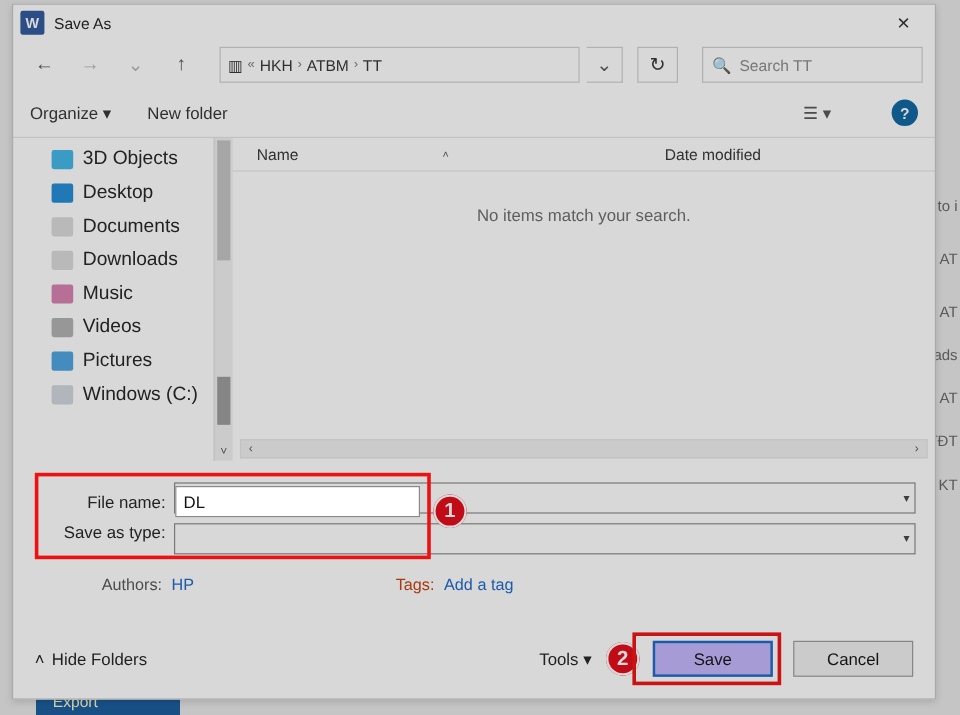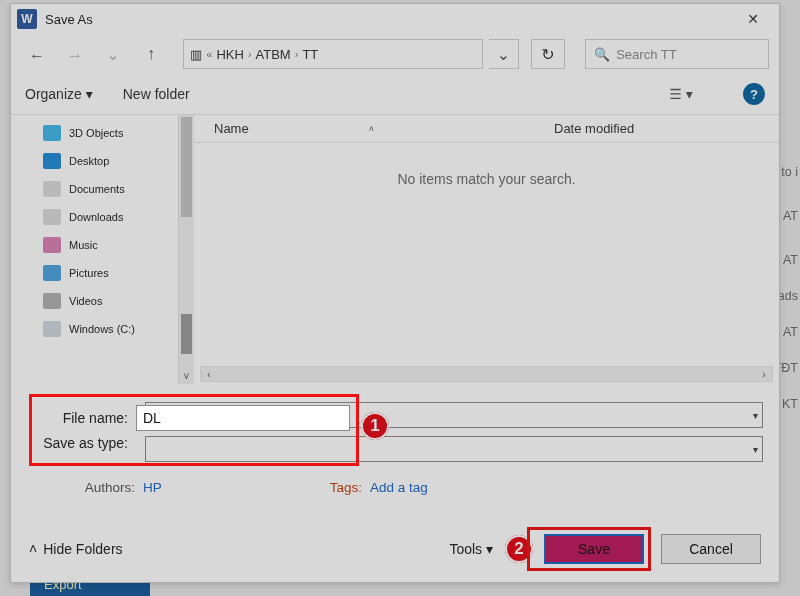--- a/index.html
+++ b/index.html
@@ -29,52 +29,52 @@
   .view-btn { width:36px; height:26px; border:none; display:flex; align-items:center; justify-content:center; color:#555; gap:3px;}
   .help-btn { width:22px; height:22px; border-radius:50%; background:#0a64a0; color:#fff; display:flex; align-items:center; justify-content:center; font-size:13px; font-weight:700; margin-left:14px;}
 
   .split { display:flex; height:270px; border-top:1px solid #e4e4e4; }
   .sidebar { width:183px; overflow:hidden; position:relative; padding:4px 0 4px 16px;}
   .sidebar-sb { position:absolute; right:0; top:0; bottom:0; width:16px; background:#f0f0f0; border-left:1px solid #e0e0e0;}
   .sidebar-sb .thumb { position:absolute; left:2px; right:2px; top:2px; height:100px; background:#c2c2c2;}
   .sidebar-sb .thumb2 { top:auto; bottom:30px; height:40px; background:#9a9a9a;}
   .sidebar-sb .arrow { position:absolute; left:0; right:0; height:16px; display:flex; align-items:center; justify-content:center; color:#555; font-size:10px;}
   .sidebar-sb .arrow.dn{ bottom:0;}
-  .sb-item { display:flex; align-items:center; height:28px; font-size:11px; color:#222; gap:8px; padding-left:16px;}
+  .sb-item { display:flex; align-items:center; height:28px; font-size:16px; color:#222; gap:8px; padding-left:16px;}
   .sb-ico { width:18px; height:16px; border-radius:2px; }
 
   .filesarea { flex:1; position:relative; }
   .cols { display:flex; height:28px; border-bottom:1px solid #e6e6e6; font-size:13px; color:#333; }
   .cols .col-name { width:350px; padding-left:20px; display:flex; align-items:center; gap:0;}
   .cols .col-date { flex:1; padding-left:10px; display:flex; align-items:center;}
   .cols .sort { font-size:9px; color:#555; margin-left:auto; margin-right:170px;}
   .empty-msg { text-align:center; color:#6b6b6b; font-size:14px; margin-top:28px;}
   .hscroll { position:absolute; left:6px; right:6px; bottom:2px; height:16px; background:#f0f0f0; border:1px solid #e4e4e4; display:flex; align-items:center; }
   .hscroll .ar { width:16px; text-align:center; color:#555; font-size:10px;}
   .hscroll .track{ flex:1; position:relative;}
 
   .fields { padding:10px 16px 4px 18px; }
-  .redbox1 { border:3px solid #e11; padding:4px 6px 8px 6px; width:330px; background:transparent; }
+  .redbox1 { border:3px solid #e11; padding:4px 6px 8px 16px; width:330px; background:transparent; }
   .frow { display:flex; align-items:center; margin:4px 0; }
   .frow label { width:98px; text-align:right; font-size:14px; color:#222; padding-right:8px;}
   .frow .fld { flex:1; height:26px; border:1px solid #8a8a8a; background:#fff; font-size:14px; padding:0 6px; display:flex; align-items:center; color:#111;}
   .full-combo { position:absolute; height:26px; border:1px solid #8a8a8a; background:#fff; }
   .drop-caret { position:absolute; right:4px; top:50%; transform:translateY(-50%); color:#444; font-size:10px;}
   .metarow { display:flex; font-size:13.5px; color:#555; margin-top:14px; padding-left:40px; gap:8px;}
   .metarow .auth-label{ width:66px; text-align:right;}
   .metarow .auth-val{ color:#1a66c9; margin-right:160px;}
   .metarow .tags-label{ color:#c2410c; }
   .metarow .tags-val{ color:#1a66c9; }
 
   .footer { position:absolute; left:0; right:0; bottom:0; height:66px; display:flex; align-items:center; padding:0 18px; }
   .hide-folders { display:flex; align-items:center; gap:6px; font-size:14px; color:#222;}
   .foot-spacer{flex:1;}
   .tools { font-size:14px; color:#222; display:flex; align-items:center; gap:4px; margin-right:12px;}
   .btn { width:100px; height:30px; border:1px solid #9c9c9c; background:#efefef; font-size:14px; color:#111; display:flex; align-items:center; justify-content:center; margin-left:10px;}
-  .btn.save { border:2px solid #1668c5; background:#be185d;}
+  .btn.save { border:2px solid #1668c5; background:#c4b5fd;}
   .redbox2 { border:3px solid #e11; padding:4px; display:flex; align-items:center;}
 
   .callout { width:28px; height:28px; border-radius:50%; background:#e30513; color:#fff; font-weight:800; font-size:17px; display:flex; align-items:center; justify-content:center; position:absolute; box-shadow:0 0 0 2px #fff inset;}
   
   .bg-hints { position:absolute; right:2px; top:150px; font-size:12.5px; color:#666; line-height:44px; text-align:right; }
   
   .dimmer { position:absolute; inset:0; background:rgba(40,40,40,0.18); pointer-events:none; }
   .export-strip { position:absolute; left:30px; bottom:0; width:120px; height:24px; background:#155a9c; color:#fef9c3; font-size:13px; display:flex; align-items:center; padding-left:14px;}
 </style>
 </head>
@@ -147,26 +147,26 @@
         </div>
       <div class="sb-item">
           <span class="sb-ico" style="background:#d9d9d9"></span>
           <span>Downloads</span>
         </div>
       <div class="sb-item">
           <span class="sb-ico" style="background:#d77fb0"></span>
           <span>Music</span>
         </div>
       <div class="sb-item">
+          <span class="sb-ico" style="background:#b0b0b0"></span>
+          <span>Videos</span>
+        </div>
+      <div class="sb-item">
           <span class="sb-ico" style="background:#4aa3df"></span>
           <span>Pictures</span>
-        </div>
-      <div class="sb-item">
-          <span class="sb-ico" style="background:#b0b0b0"></span>
-          <span>Videos</span>
         </div>
       <div class="sb-item">
           <span class="sb-ico" style="background:#cfd6dd"></span>
           <span>Windows (C:)</span>
         </div>
 
       <div class="sidebar-sb">
         <div class="arrow" style="top:0">˄</div>
         <div class="thumb"></div>
         <div class="thumb thumb2"></div>

